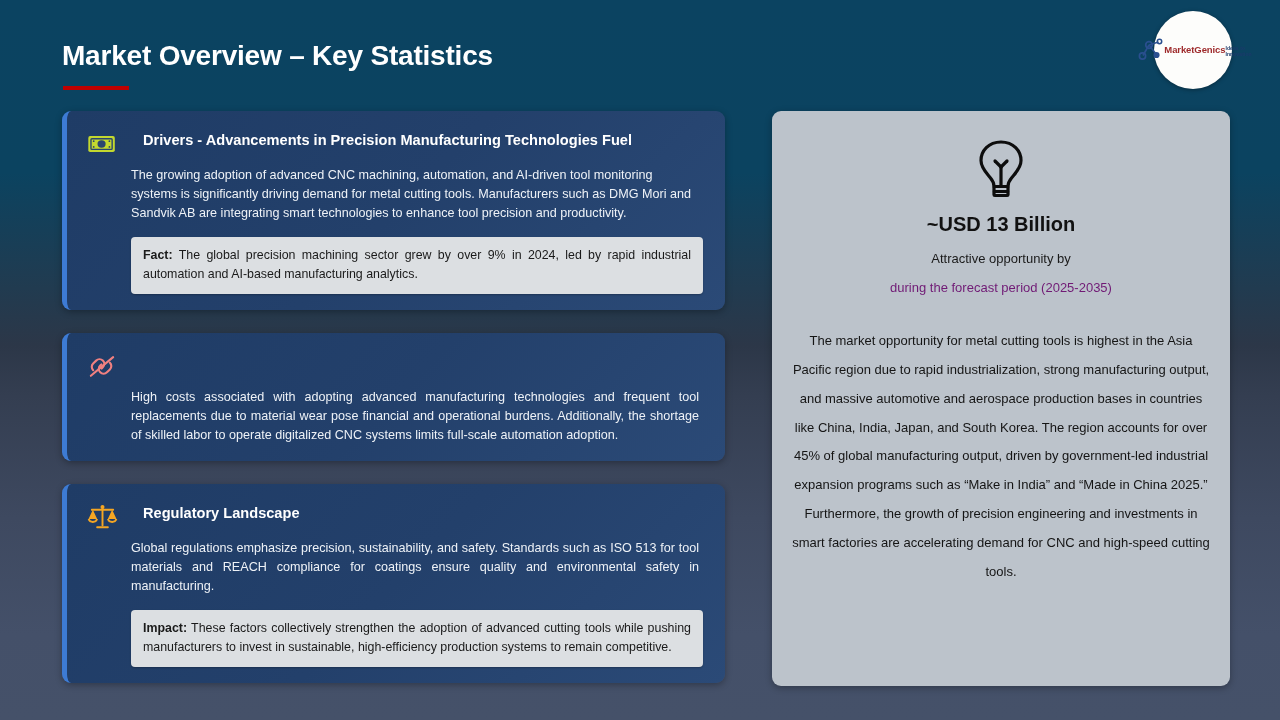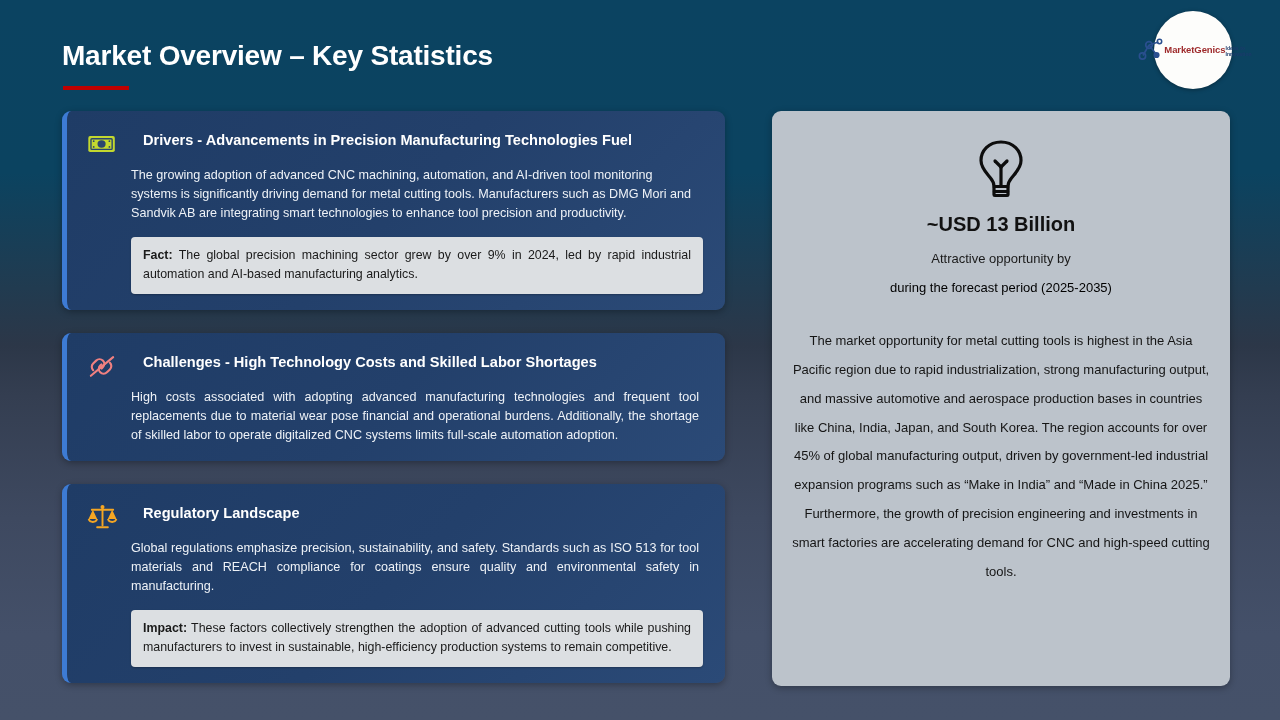--- a/index.html
+++ b/index.html
@@ -181,21 +181,21 @@
   }
   .rp-region {
     margin-top: 15px;
     font-size: 18px;
     font-weight: bold;
     color: #111;
   }
   .rp-period {
     margin-top: 14px;
     font-size: 13px;
-    color: #000000;
+    color: #701a75;
   }
   .rp-para {
     margin-top: 32px;
     font-size: 13px;
     line-height: 2.22;
     color: #151515;
     padding: 0 2px;
   }
 </style>
 </head>
@@ -248,21 +248,20 @@
     <div class="card-head">
       <span class="card-icon">
         <svg viewBox="0 0 32 28" width="30" height="26" aria-hidden="true">
           <g fill="none" stroke="#f08080" stroke-width="2.3" stroke-linecap="round">
             <path d="M6.5 18.5 a5 5 0 0 1 0-7.2 l3.2-3.1 a5 5 0 0 1 7.2 7.2 l-1.3 1.3"></path>
             <path d="M24.5 10.5 a5 5 0 0 1 0 7.2 l-3.2 3.1 a5 5 0 0 1 -7.2 -7.2 l1.3 -1.3"></path>
             <line x1="4" y1="24.5" x2="28" y2="4.5"></line>
           </g>
         </svg>
       </span>
-      <div class="card-title">Challenges - High Technology Costs and Skilled Labor Shortages</div>
     </div>
     <div class="card-body">High costs associated with adopting advanced manufacturing technologies and frequent tool replacements due to material wear pose financial and operational burdens. Additionally, the shortage of skilled labor to operate digitalized CNC systems limits full-scale automation adoption.</div>
   </div>
 
   <div class="card">
     <div class="card-head">
       <span class="card-icon">
         <svg viewBox="0 0 32 28" width="31" height="27" aria-hidden="true">
           <g fill="#f5a623">
             <rect x="15" y="3" width="2" height="20" rx="0.6"></rect>

